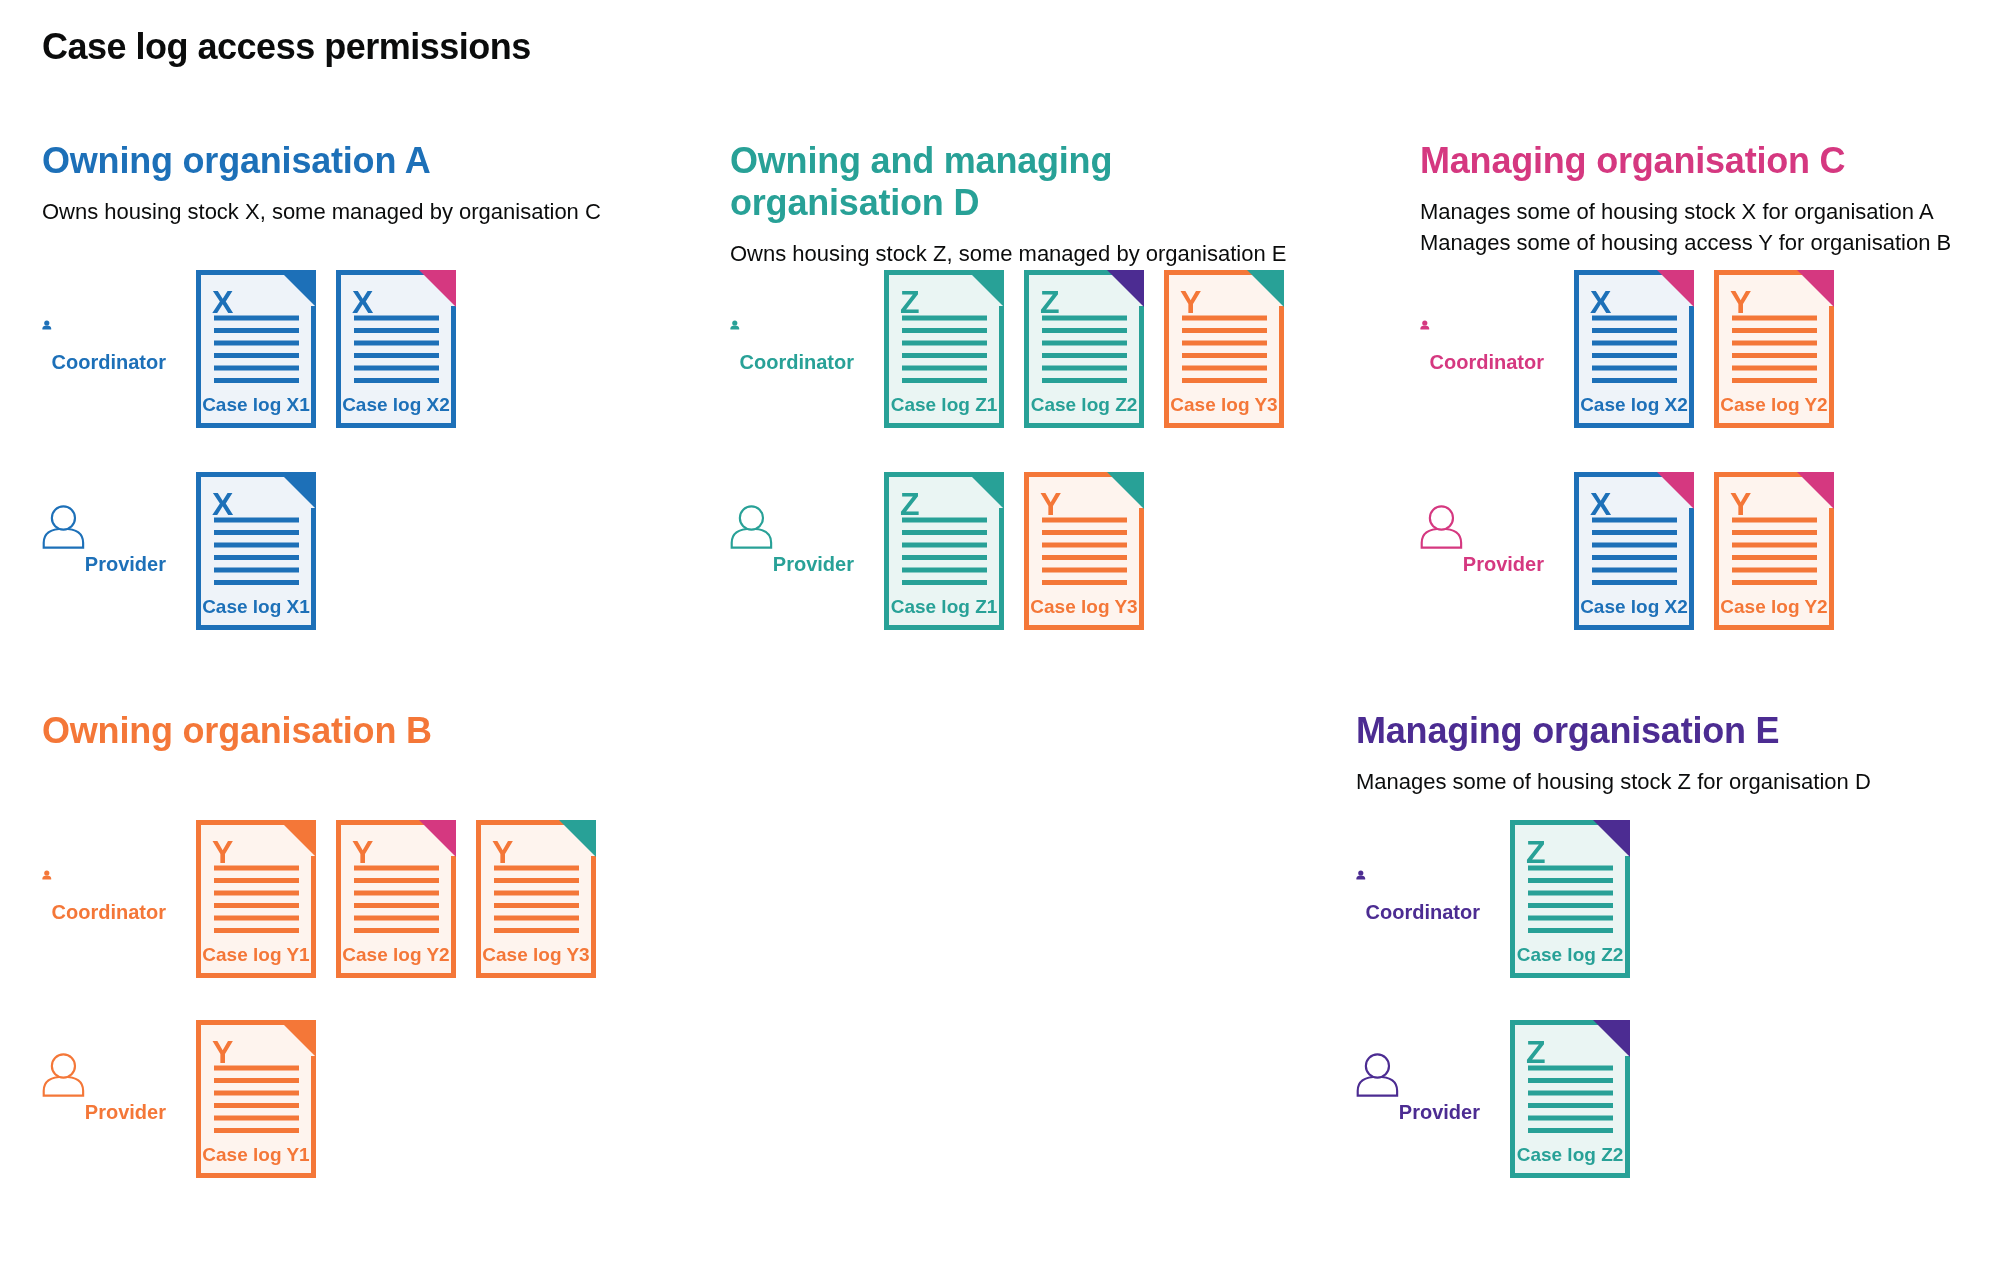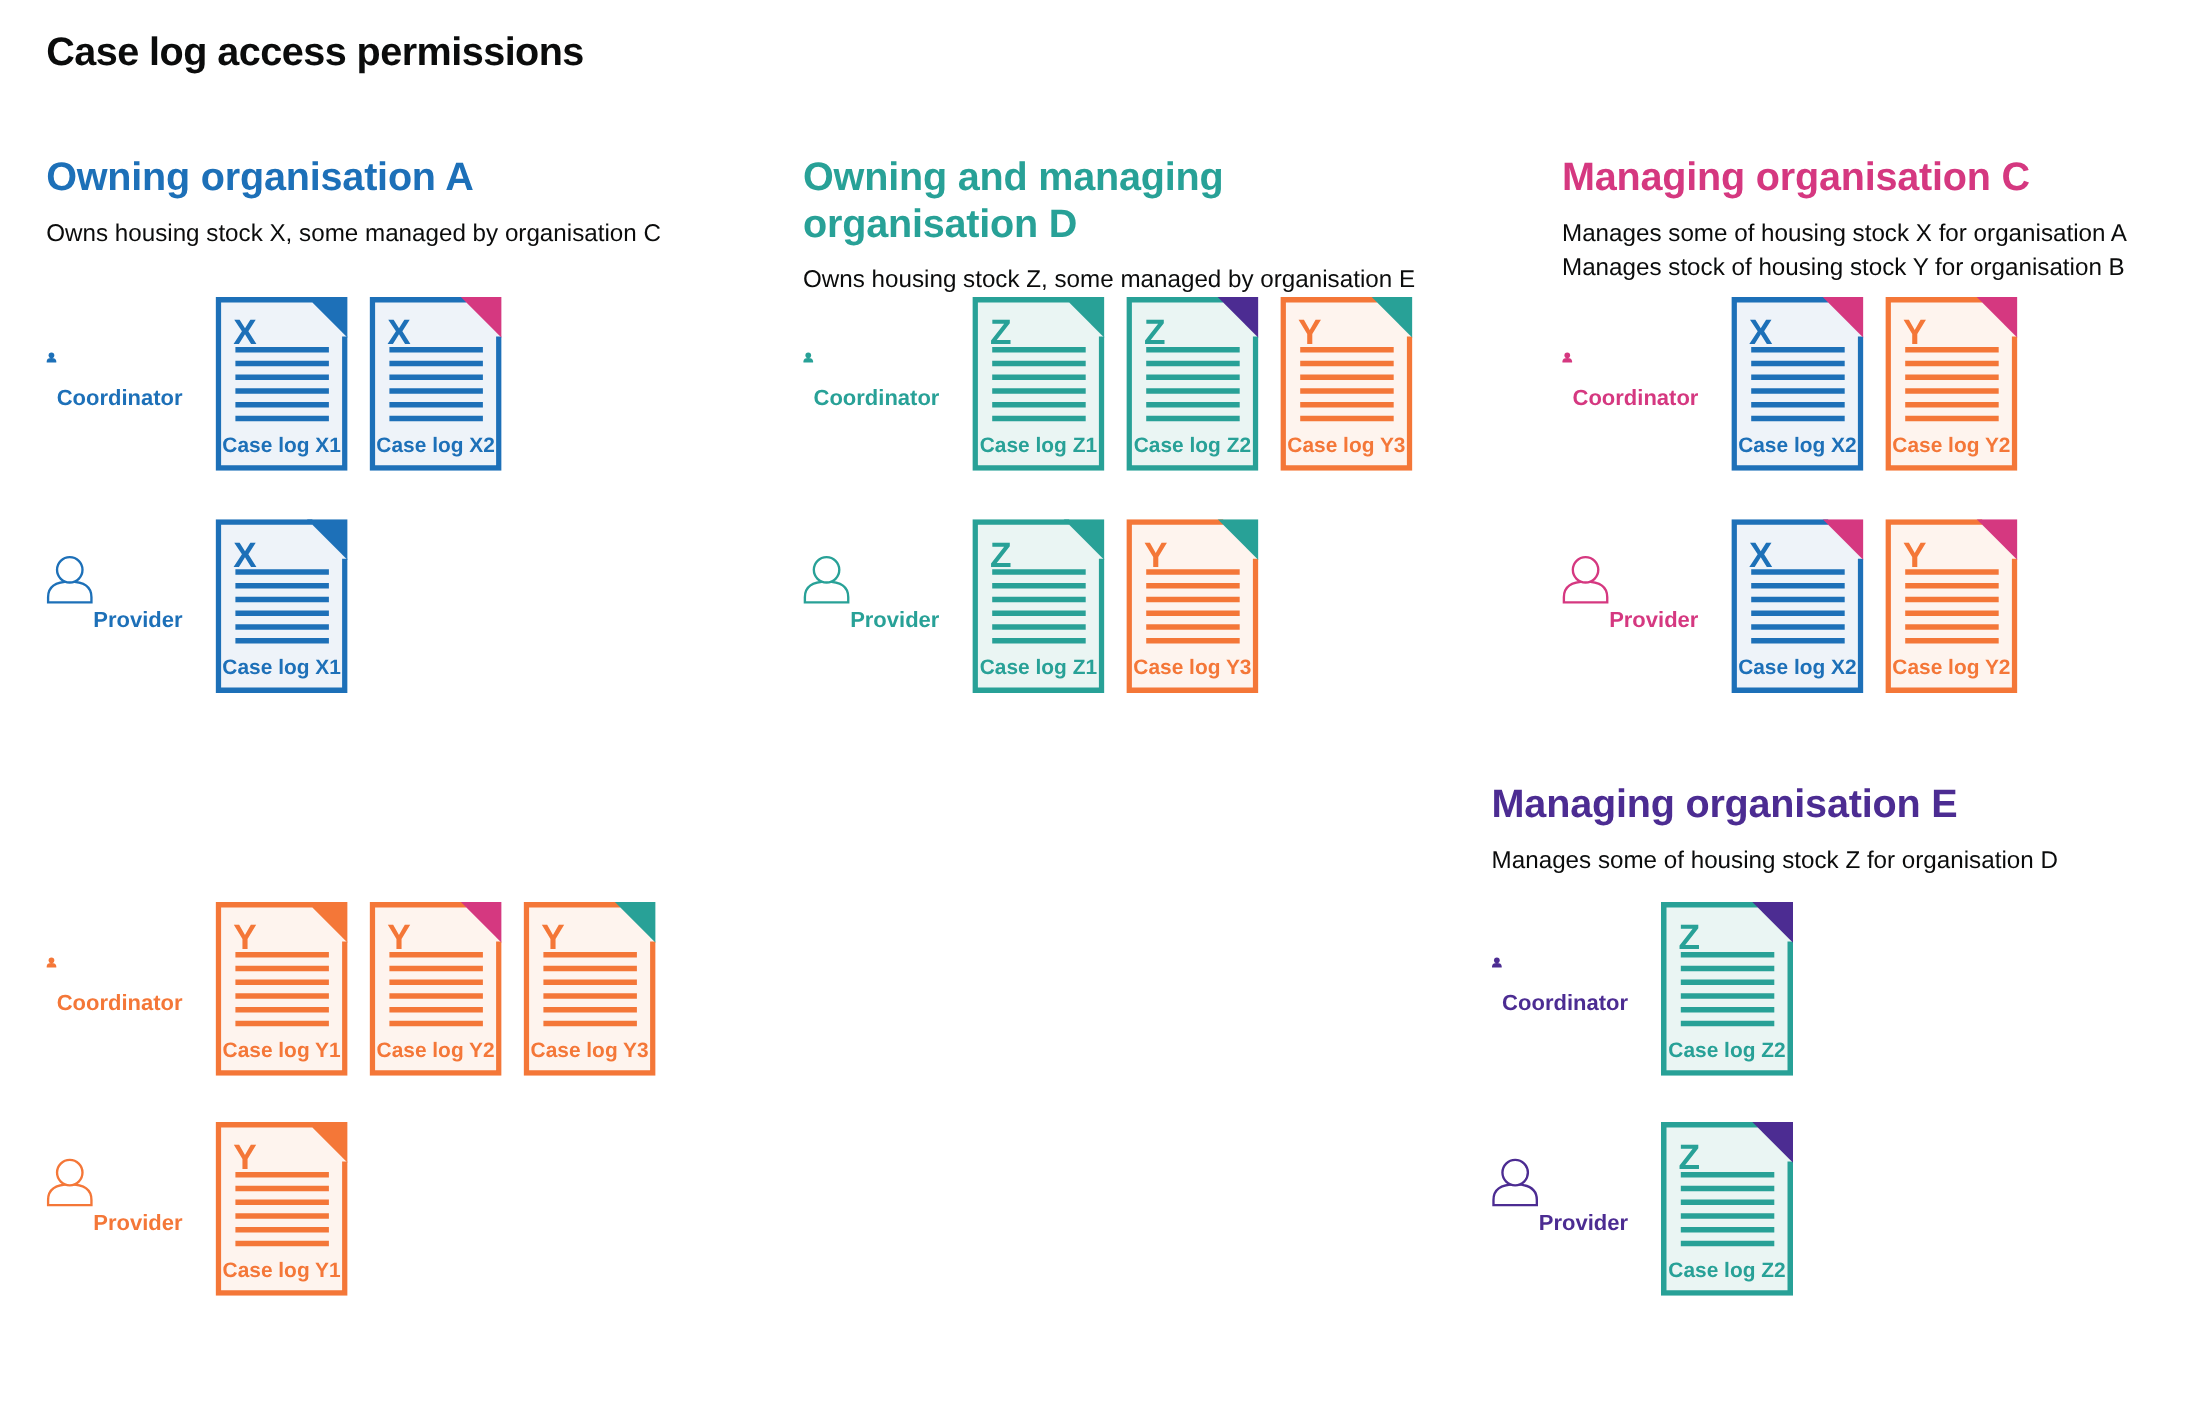--- a/index.html
+++ b/index.html
@@ -207,21 +207,21 @@
                 <text x="60" y="141" text-anchor="middle" font-size="19" font-weight="bold" fill="#f47738">Case log Y3</text>
               </svg>
             </div>
           </div>
         </div>
       </section>
       <section class="org-section pos-row1-col3">
         <h2 class="section-heading" style="color: rgb(213, 56, 128);">Managing organisation C</h2>
         <div class="section-desc">
           <div>Manages some of housing stock X for organisation A</div>
-          <div>Manages stock of housing stock Y for organisation B</div>
+          <div>Manages some of housing access Y for organisation B</div>
         </div>
         <div class="role-row idx0">
           <div class="person-block">
             <svg width="100" height="98" viewBox="0 0 100 98">
               <path d="M4,97 L4,86 C4,63 21,53 50,53 C79,53 96,63 96,86 L96,97 Z" fill="#d53880"></path>
               <circle cx="50" cy="28" r="27" fill="#d53880"></circle>
             </svg>
             <div class="role-label" style="color: rgb(213, 56, 128);">Coordinator</div>
           </div>
           <div class="docs">
@@ -293,20 +293,21 @@
                 <line x1="18" x2="103" y1="85.5" y2="85.5" stroke="#f47738" stroke-width="5"></line>
                 <line x1="18" x2="103" y1="98" y2="98" stroke="#f47738" stroke-width="5"></line>
                 <line x1="18" x2="103" y1="110.5" y2="110.5" stroke="#f47738" stroke-width="5"></line>
                 <text x="60" y="141" text-anchor="middle" font-size="19" font-weight="bold" fill="#f47738">Case log Y2</text>
               </svg>
             </div>
           </div>
         </div>
       </section>
       <section class="org-section pos-row2-col1 compact">
+        <h2 class="section-heading" style="color: rgb(244, 119, 56);">Owning organisation B</h2>
         <div class="role-row idx0">
           <div class="person-block">
             <svg width="100" height="98" viewBox="0 0 100 98">
               <path d="M4,97 L4,86 C4,63 21,53 50,53 C79,53 96,63 96,86 L96,97 Z" fill="#f47738"></path>
               <circle cx="50" cy="28" r="27" fill="#f47738"></circle>
             </svg>
             <div class="role-label" style="color: rgb(244, 119, 56);">Coordinator</div>
           </div>
           <div class="docs">
             <div class="doc">

